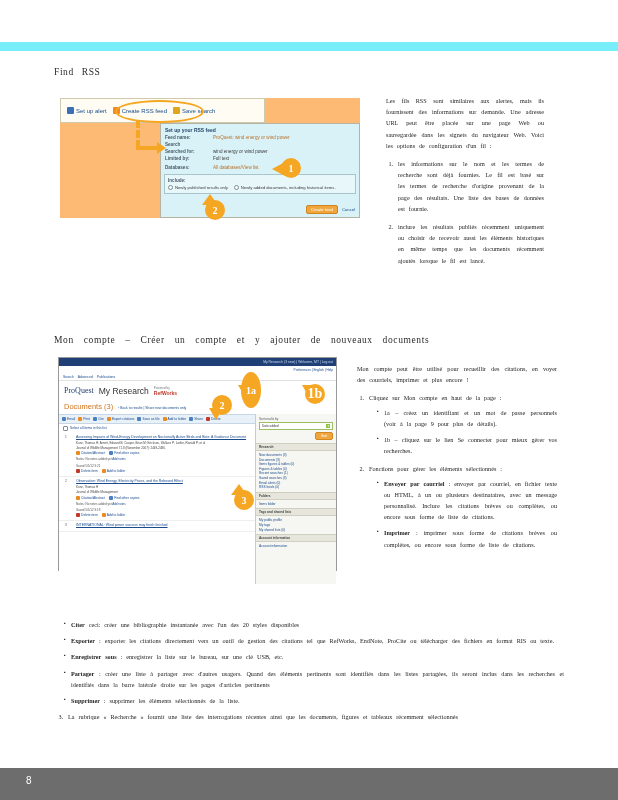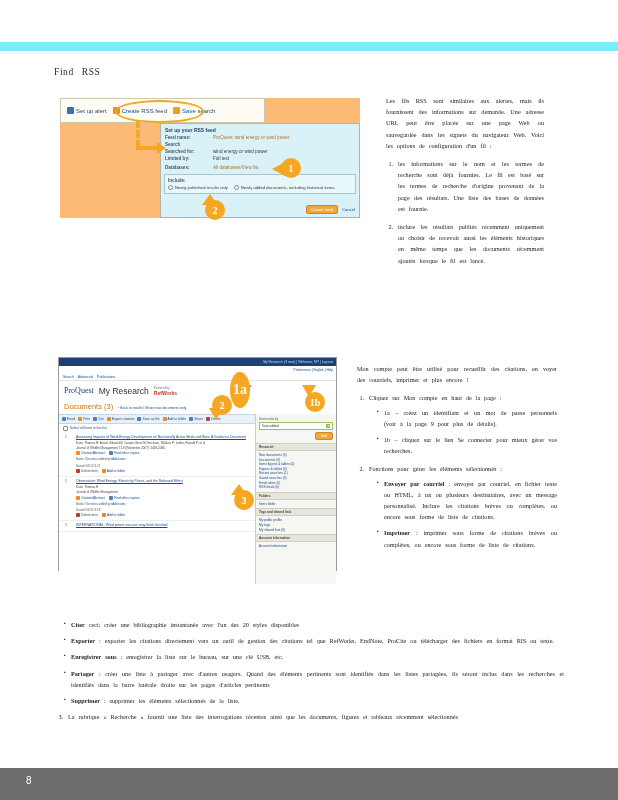--- a/index.html
+++ b/index.html
@@ -125,22 +125,22 @@
   .callout{
     position:absolute;background:#f5a623;border-radius:50%;
     display:flex;align-items:center;justify-content:center;
     color:#ffffff;font-family:"Liberation Serif",serif;font-weight:bold;
     box-shadow:0 0 0 0 rgba(0,0,0,0);z-index:40;
   }
   .callout.c1{left:281px;top:158px;width:20px;height:20px;font-size:10px;}
   .callout.c2{left:205px;top:200px;width:20px;height:20px;font-size:10px;}
   .callout.c3{left:234px;top:490px;width:20px;height:20px;font-size:10px;}
   .callout.c4{left:212px;top:395px;width:20px;height:20px;font-size:10px;}
-  .callout.c5{left:230px;top:372px;width:20px;height:36px;font-size:14px;}
-  .callout.c6{left:305px;top:392px;width:20px;height:20px;font-size:10px;}
+  .callout.c5{left:241px;top:372px;width:20px;height:36px;font-size:10px;}
+  .callout.c6{left:305px;top:384px;width:20px;height:20px;font-size:14px;}
 
   .tail{position:absolute;width:0;height:0;z-index:39;}
   .tail.t1{left:272px;top:162px;border-top:7px solid transparent;border-bottom:7px solid transparent;border-right:13px solid #f5a623;}
   .tail.t2{left:202px;top:194px;border-left:8px solid transparent;border-right:8px solid transparent;border-bottom:11px solid #f5a623;}
   .tail.t3{left:231px;top:484px;border-left:8px solid transparent;border-right:8px solid transparent;border-bottom:11px solid #f5a623;}
   .tail.t4{left:209px;top:408px;border-left:7px solid transparent;border-right:7px solid transparent;border-top:12px solid #f5a623;}
   .tail.t5{left:238px;top:385px;border-left:7px solid transparent;border-right:7px solid transparent;border-top:12px solid #f5a623;}
   .tail.t6{left:302px;top:385px;border-left:7px solid transparent;border-right:7px solid transparent;border-top:12px solid #f5a623;}
 
   .ellipse-hl{
@@ -235,20 +235,21 @@
   <div class="callout c2">2</div>
 
   <div class="body-col" id="rss-text">
     <p>Les fils RSS sont similaires aux alertes, mais ils fournissent des informations sur demande. Une adresse URL peut être placée sur une page Web ou sauvegardée dans les signets du navigateur Web. Voici les options de configuration d'un fil :</p>
     <ol>
       <li>les informations sur le nom et les termes de recherche sont déjà fournies. Le fil est basé sur les termes de recherche d'origine provenant de la page des résultats. Une liste des bases de données est fournie.</li>
       <li>inclure les résultats publiés récemment uniquement ou choisir de recevoir aussi les éléments historiques en même temps que les documents récemment ajoutés lorsque le fil est lancé.</li>
     </ol>
   </div>
 
+  <h2 class="sec-title" id="title-moncompte">Mon compte – Créer un compte et y ajouter de nouveaux documents</h2>
 
   <div class="shot" id="shot-mr">
     <div class="mr-topbar">
       <span>My Research (3 new) | Welcome, MT | Log out</span>
     </div>
     <div class="mr-prefs">
       <span>Preferences | English | Help</span>
     </div>
     <div class="mr-nav">
       <span>Search</span>

